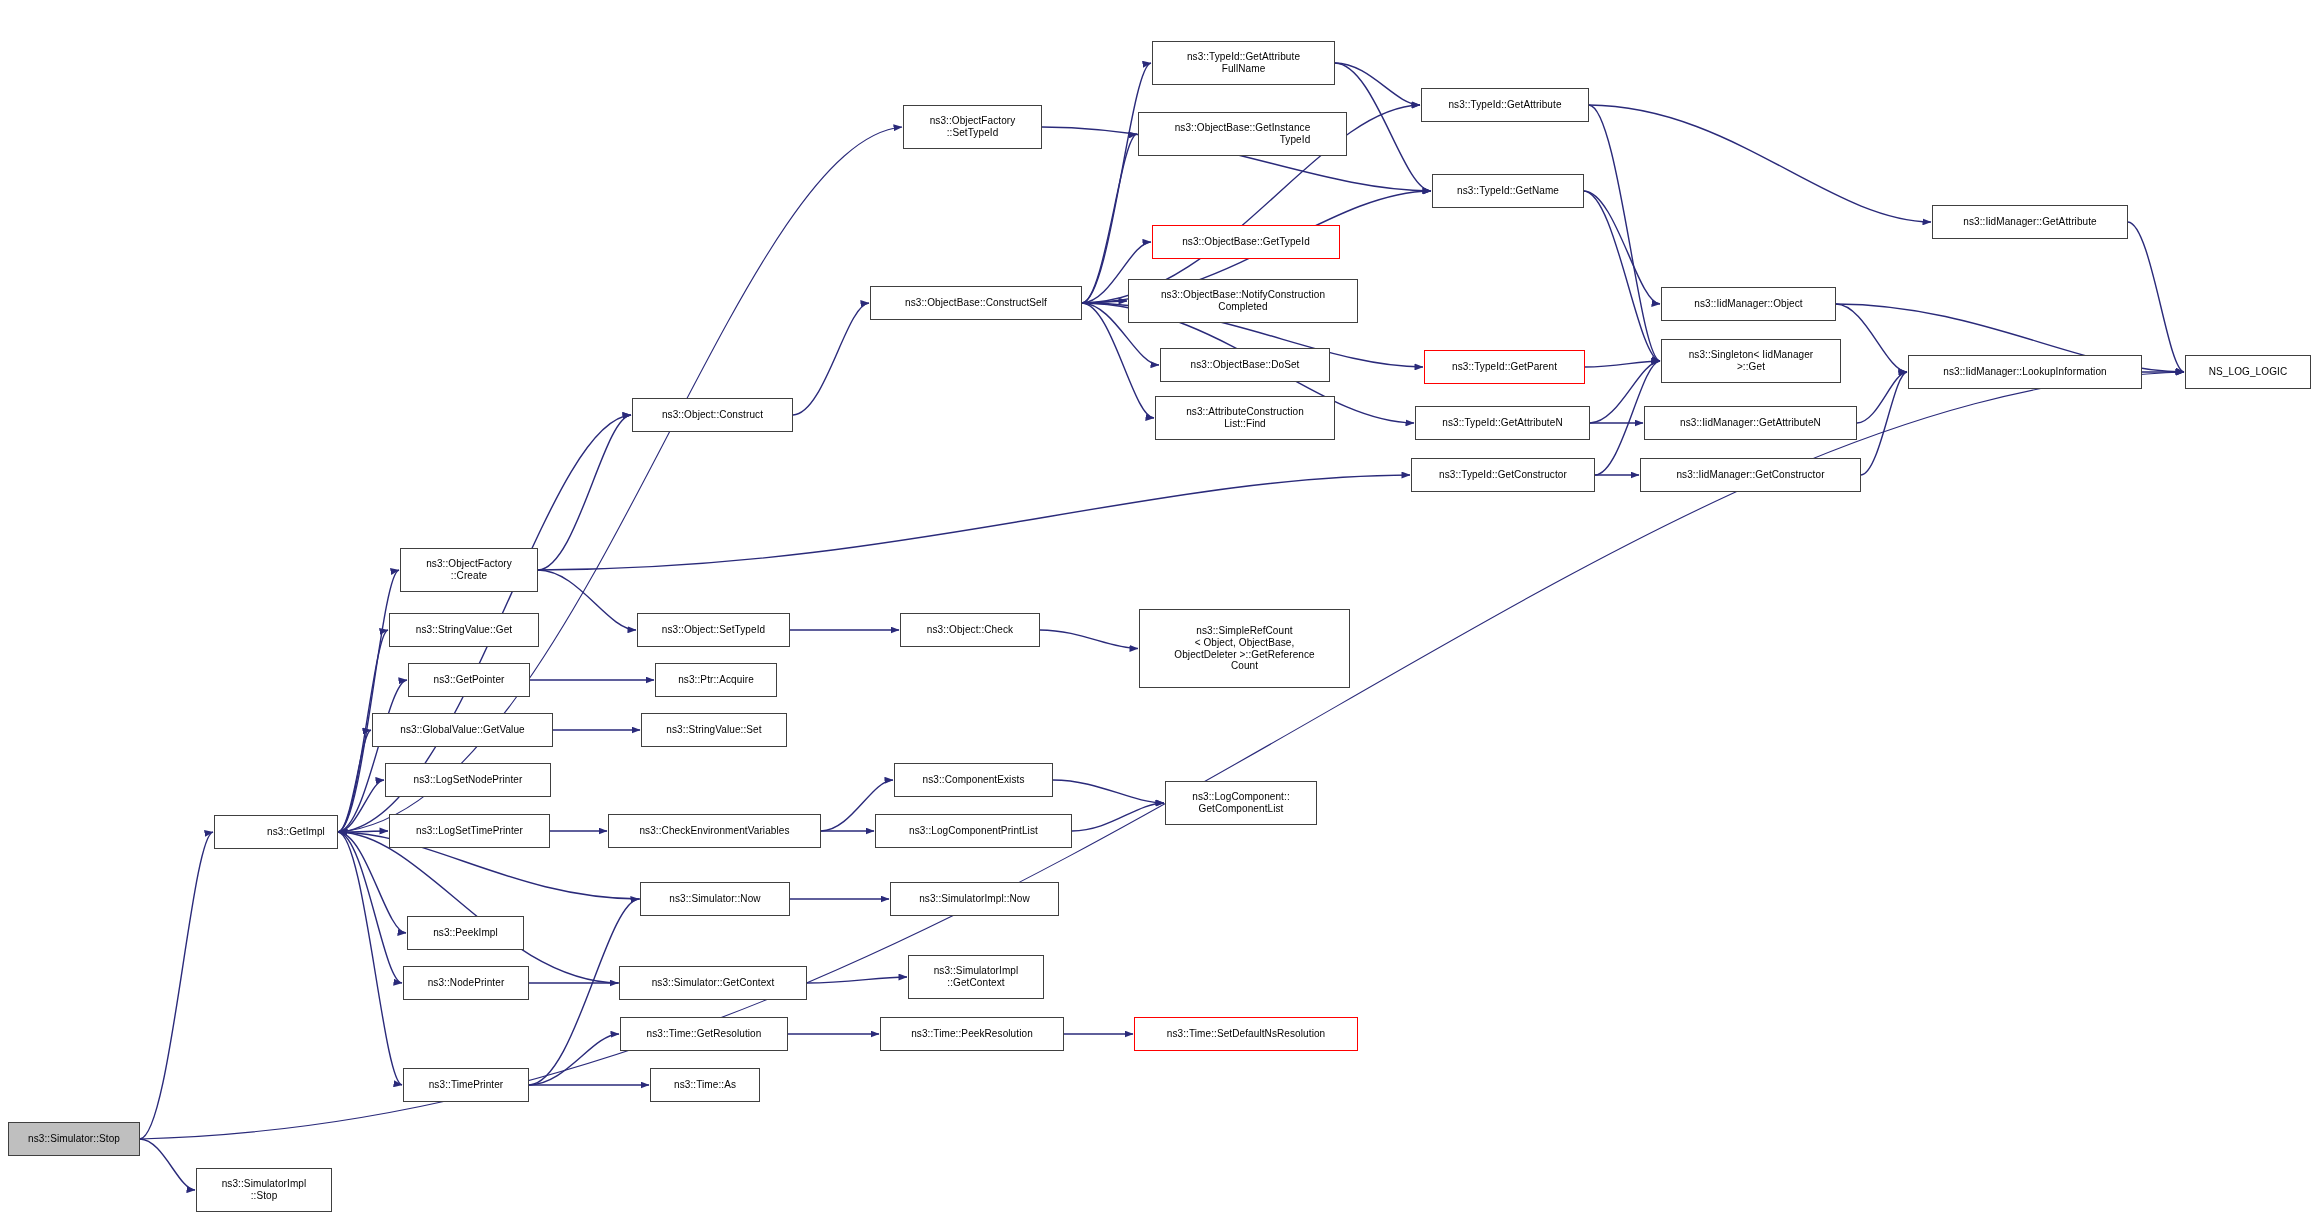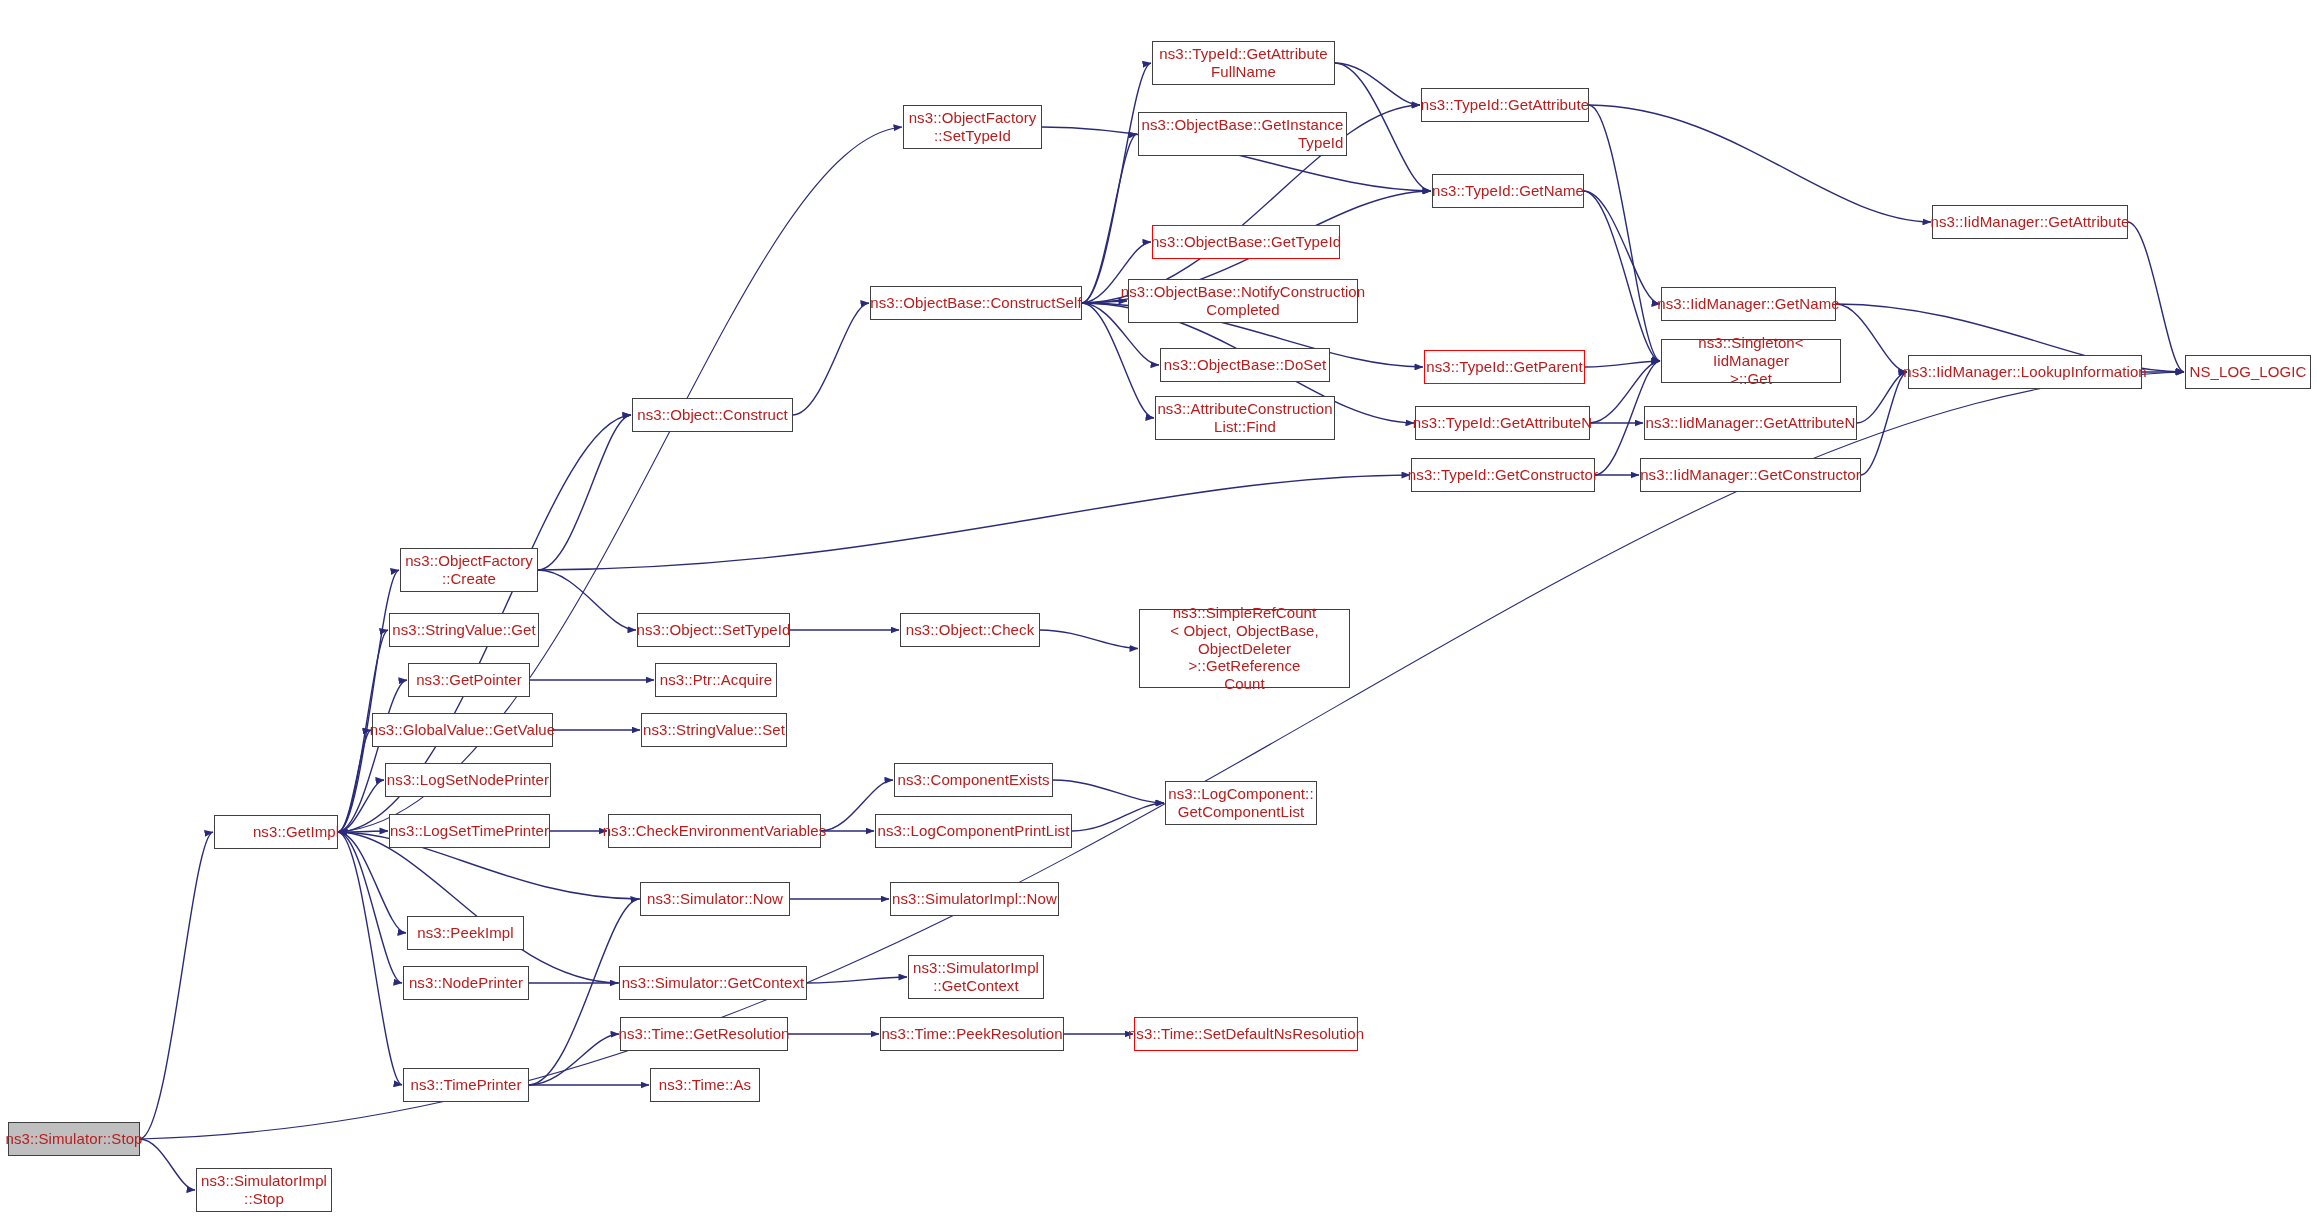--- a/index.html
+++ b/index.html
@@ -22,26 +22,26 @@
     top: 0;
     width: 2317px;
     height: 1222px;
     pointer-events: none;
   }
   .node {
     position: absolute;
     box-sizing: border-box;
     border: 1px solid #404040;
     background: #ffffff;
-    color: #b91c1c;
+    color: #000000;
     display: flex;
     align-items: center;
     justify-content: center;
     text-align: center;
-    font-size: 15px;
+    font-size: 10px;
     line-height: 1.18;
     letter-spacing: 0.1px;
     white-space: pre-line;
     padding: 1px 4px;
     z-index: 5;
   }
   .node.red {
     border: 1.5px solid #ff0000;
   }
   .node.current {
@@ -176,21 +176,21 @@
 ObjectDeleter &gt;::GetReference
 Count</span></div>
       <div class="node" style="left: 1165px; top: 781px; width: 152px; height: 44px;"><span>ns3::LogComponent::
 GetComponentList</span></div>
       <div class="node red" style="left: 1134px; top: 1017px; width: 224px; height: 34px;"><span>ns3::Time::SetDefaultNsResolution</span></div>
       <div class="node" style="left: 1421px; top: 88px; width: 168px; height: 34px;"><span>ns3::TypeId::GetAttribute</span></div>
       <div class="node" style="left: 1432px; top: 174px; width: 152px; height: 34px;"><span>ns3::TypeId::GetName</span></div>
       <div class="node red" style="left: 1424px; top: 350px; width: 161px; height: 34px;"><span>ns3::TypeId::GetParent</span></div>
       <div class="node" style="left: 1415px; top: 406px; width: 175px; height: 34px;"><span>ns3::TypeId::GetAttributeN</span></div>
       <div class="node" style="left: 1411px; top: 458px; width: 184px; height: 34px;"><span>ns3::TypeId::GetConstructor</span></div>
-      <div class="node" style="left: 1661px; top: 287px; width: 175px; height: 34px;"><span>ns3::IidManager::GetName</span></div>
+      <div class="node" style="left: 1661px; top: 287px; width: 175px; height: 34px;"><span>ns3::IidManager::Object</span></div>
       <div class="node" style="left: 1661px; top: 339px; width: 180px; height: 44px;"><span>ns3::Singleton&lt; IidManager
 &gt;::Get</span></div>
       <div class="node" style="left: 1644px; top: 406px; width: 213px; height: 34px;"><span>ns3::IidManager::GetAttributeN</span></div>
       <div class="node" style="left: 1640px; top: 458px; width: 221px; height: 34px;"><span>ns3::IidManager::GetConstructor</span></div>
       <div class="node" style="left: 1932px; top: 205px; width: 196px; height: 34px; align-items: center;"><span>ns3::IidManager::GetAttribute</span></div>
       <div class="node" style="left: 1908px; top: 355px; width: 234px; height: 34px;"><span>ns3::IidManager::LookupInformation</span></div>
       <div class="node" style="left: 2185px; top: 355px; width: 126px; height: 34px;"><span>NS_LOG_LOGIC</span></div>
     </div>
 </div>
 

